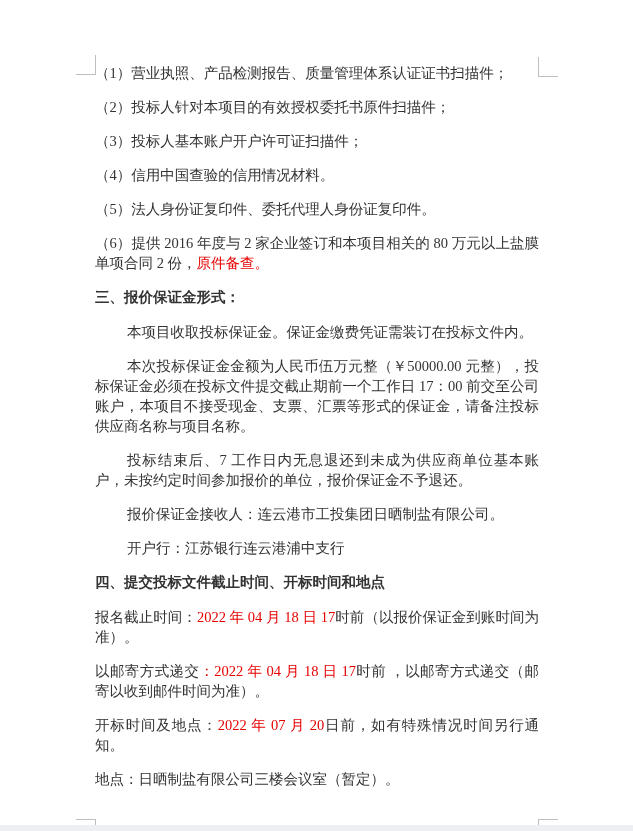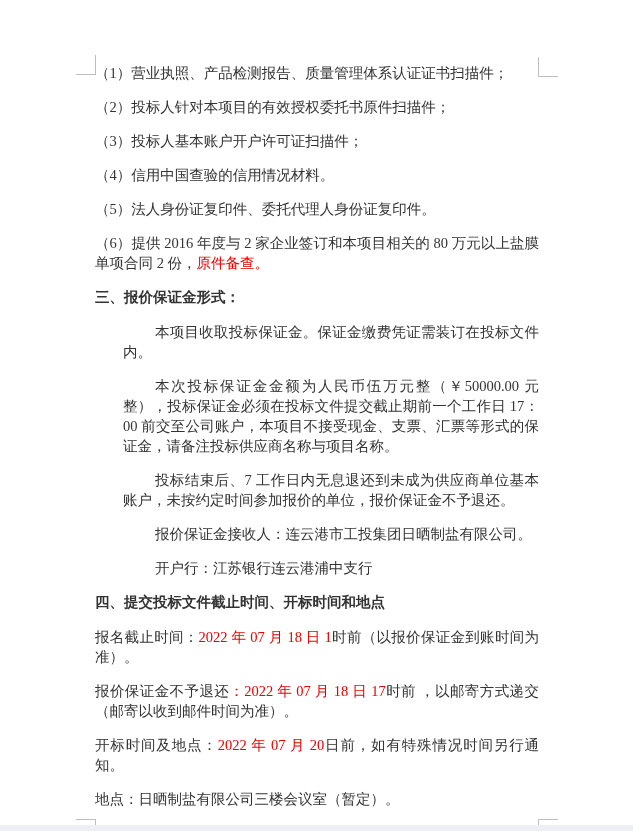--- a/index.html
+++ b/index.html
@@ -28,21 +28,20 @@
     color: var(--text, #333333);
     font-size: 14.5px;
     line-height: 20px;
     text-align: justify;
   }
   .content p {
     margin: 0 0 14px 0;
   }
   p.indent {
     text-indent: 2.2em;
-    margin-left: 28px;
   }
   p.heading {
     font-weight: bold;
     margin-bottom: 15px;
   }
   .red {
     color: var(--accent-red, #e60000);
   }
   
   .mark {
@@ -98,23 +97,23 @@
     <p class="heading">三、报价保证金形式：</p>
 
     <p class="indent">本项目收取投标保证金。保证金缴费凭证需装订在投标文件内。</p>
     <p class="indent">本次投标保证金金额为人民币伍万元整（￥50000.00 元整），投标保证金必须在投标文件提交截止期前一个工作日 17：00 前交至公司账户，本项目不接受现金、支票、汇票等形式的保证金，请备注投标供应商名称与项目名称。</p>
     <p class="indent">投标结束后、7 工作日内无息退还到未成为供应商单位基本账户，未按约定时间参加报价的单位，报价保证金不予退还。</p>
     <p class="indent">报价保证金接收人：连云港市工投集团日晒制盐有限公司。</p>
     <p class="indent">开户行：江苏银行连云港浦中支行</p>
 
     <p class="heading">四、提交投标文件截止时间、开标时间和地点</p>
 
-    <p><span>报名截止时间：</span><span class="red">2022 年 07 月 18 日 1</span><span>时前（以报价保证金到账时间为准）。</span></p>
+    <p><span>报名截止时间：</span><span class="red">2022 年 04 月 18 日 17</span><span>时前（以报价保证金到账时间为准）。</span></p>
 
-    <p><span>报价保证金不予退还</span><span class="red">：2022 年 07 月 18 日 17</span><span>时前 ，以邮寄方式递交（邮寄以收到邮件时间为准）。</span></p>
+    <p><span>以邮寄方式递交</span><span class="red">：2022 年 04 月 18 日 17</span><span>时前 ，以邮寄方式递交（邮寄以收到邮件时间为准）。</span></p>
 
     <p><span>开标时间及地点：</span><span class="red">2022 年 07 月 20</span><span>日前，如有特殊情况时间另行通知。</span></p>
 
     <p>地点：日晒制盐有限公司三楼会议室（暂定）。</p>
 
   </div>
 
   <div class="bottom-strip"></div>
 
 </div>

